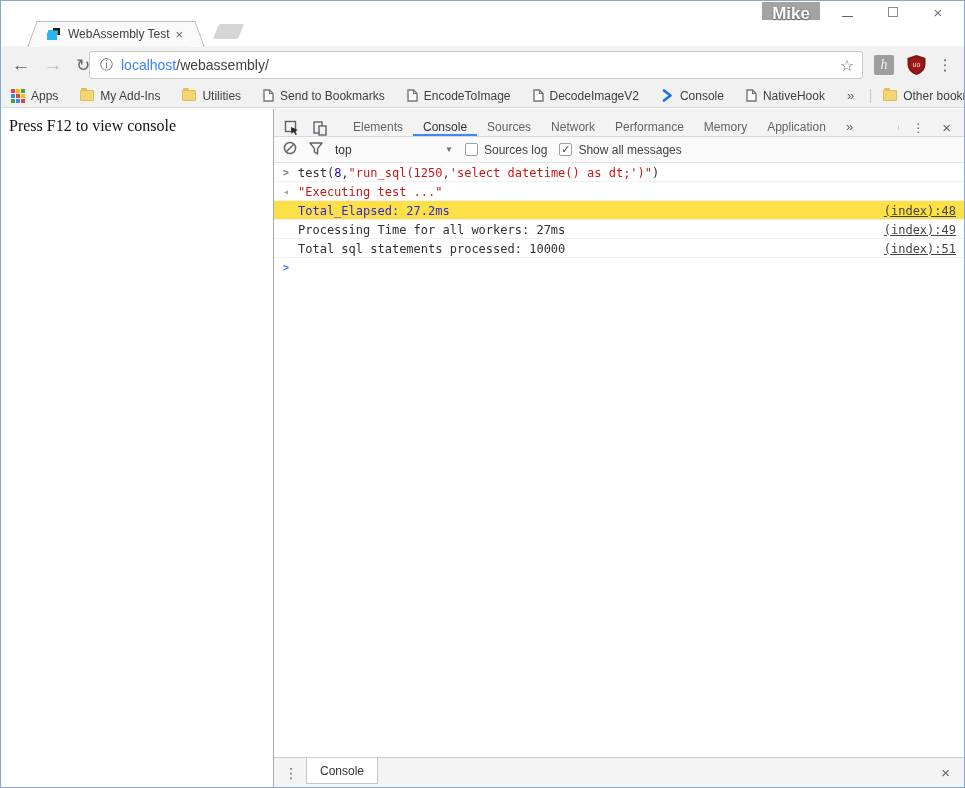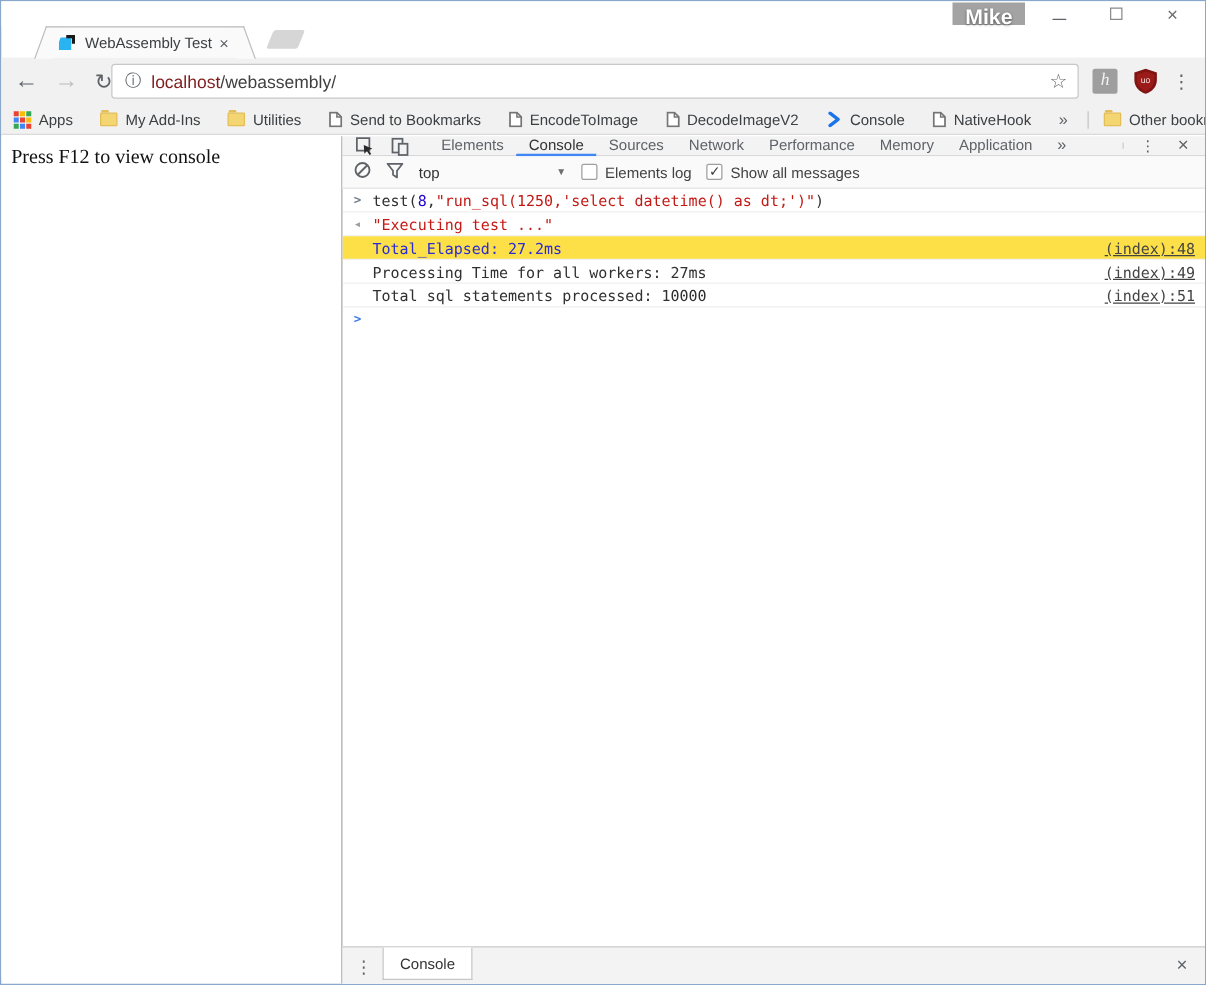--- a/index.html
+++ b/index.html
@@ -35,21 +35,21 @@
   .toolbar { position:absolute; top:45px; left:0; right:0; height:38px; background:#f1f1f1; }
   .nav-icon { position:absolute; top:0; height:38px; display:flex; align-items:center;
               justify-content:center; width:28px; font-size:19px; color:#5f6368; }
   .nav-back { left:6px; }
   .nav-fwd  { left:38px; color:#bdbdbd; }
   .nav-reload { left:68px; font-size:17px; }
   .omnibox { position:absolute; left:88px; top:5px; width:774px; height:28px; background:#fff;
              border:1px solid #c8c8c8; border-radius:3px; display:flex; align-items:center; }
   .omni-info { margin:0 8px 0 10px; font-size:13px; color:#5f6368; }
   .url { font-size:14px; }
-  .url-host { color:#7f1d1d; }
+  .url-host { color:#3b82f6; }
   .url-path { color:#404040; }
   .omni-star { margin-left:auto; margin-right:8px; font-size:16px; color:#6e6e6e; }
   .ext-h { position:absolute; left:873px; top:9px; width:20px; height:20px; background:#9e9e9e;
            border-radius:2px; color:#f2f2f2; font-family:"Liberation Serif",serif; font-style:italic;
            font-size:14px; display:flex; align-items:center; justify-content:center; }
   .ext-shield { position:absolute; left:905px; top:8px; }
   .browser-menu { position:absolute; right:8px; top:0; height:38px; width:22px; display:flex;
                   align-items:center; justify-content:center; font-size:15px; color:#5f6368; }
 
   
@@ -68,22 +68,22 @@
   .bm-overflow { font-size:13px; color:#5f6368; margin-right:4px; }
 
   
   .page { position:absolute; top:108px; left:0; width:272px; bottom:4px; background:#fff; }
   .page-text { font-family:"Liberation Serif", serif; font-size:16px; color:#111;
                padding:8px 0 0 8px; }
 
   
   .devtools { position:absolute; top:108px; left:272px; right:0; bottom:0; background:#fff;
               border-left:1px solid #a9a9a9; display:flex; flex-direction:column; }
-  .dt-tabbar { height:16px; background:#f3f3f3; border-bottom:1px solid #d8d8d8;
-               display:flex; align-items:center; padding:0 4px; font-size:12px; color:#5f6368; }
+  .dt-tabbar { height:28px; background:#f3f3f3; border-bottom:1px solid #d8d8d8;
+               display:flex; align-items:flex-end; padding:0 4px; font-size:12px; color:#5f6368; }
   .dt-icon { display:flex; align-items:center; padding:0 6px; }
   .dt-vsep { width:1px; background:#ccc; margin:6px 4px; }
   .dt-tab { display:flex; align-items:center; padding:0 10px; border-bottom:2px solid transparent; }
   .dt-tab.active { color:#333; border-bottom-color:#4285f4; }
   .dt-right { margin-left:auto; display:flex; align-items:stretch; }
   .dt-menu, .dt-close { display:flex; align-items:center; padding:0 9px; color:#5f6368; }
   .dt-close { font-size:15px; }
   .dt-overflow { font-size:13px; }
 
   .dt-toolbar { height:26px; background:#fafafa; border-bottom:1px solid #e3e3e3;
@@ -274,21 +274,21 @@
         <svg width="14" height="13" viewBox="0 0 14 13">
             <path d="M1 1 H13 L8.6 6.6 V12 L5.4 9.8 V6.6 z" fill="none" stroke="#5f6368" stroke-width="1.4" stroke-linejoin="round"></path>
           </svg>
       </span>
       <span class="ctx-select">
         <span>top</span>
         <span class="ctx-arrow">▼</span>
       </span>
       <span class="chk">
         <span class="chk-box"></span>
-        <span>Elements log</span>
+        <span>Sources log</span>
       </span>
       <span class="chk">
         <span class="chk-box">
             <span>✓</span>
           </span>
         <span>Show all messages</span>
       </span>
     </div>
 
     <div class="dt-console">

